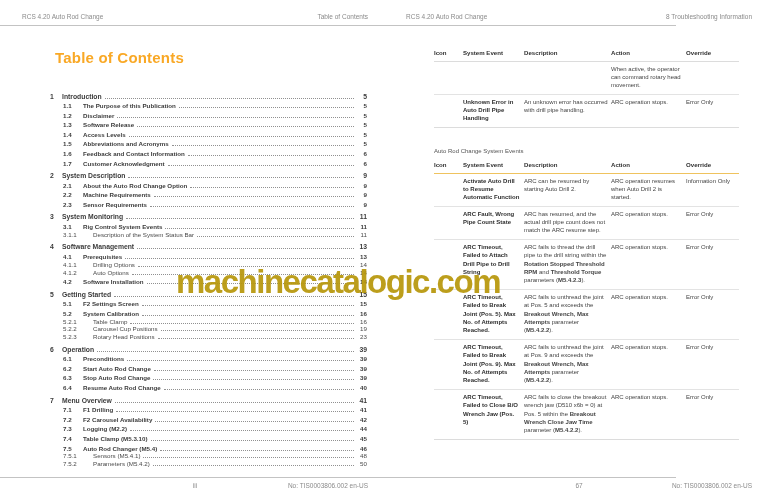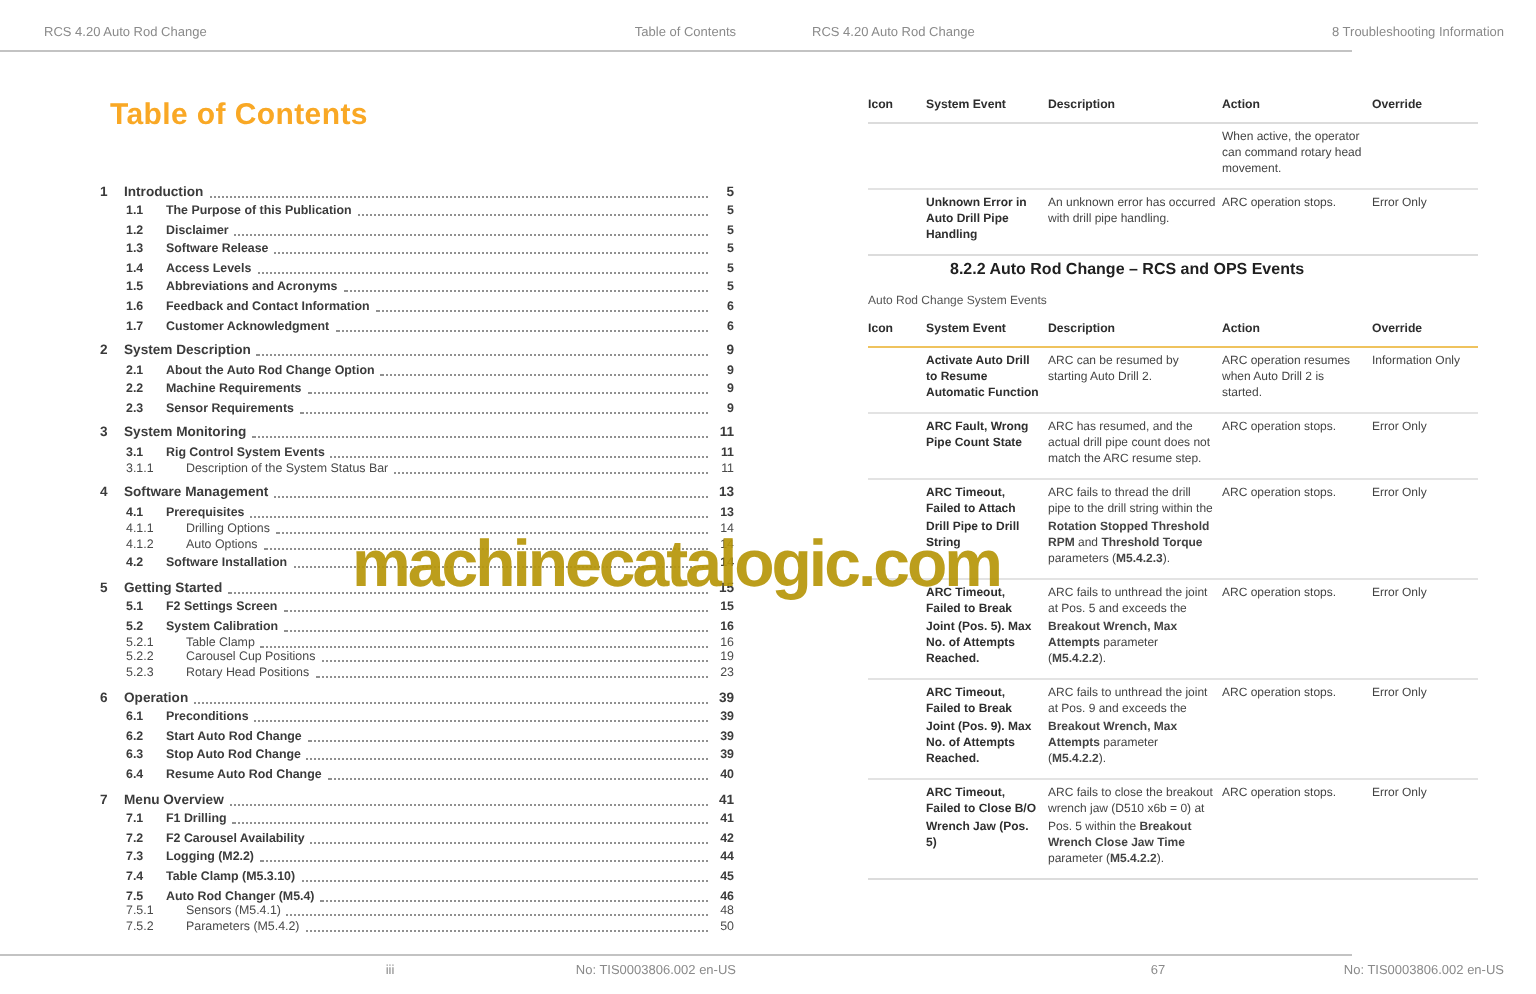--- a/index.html
+++ b/index.html
@@ -335,21 +335,20 @@
           <tr>
             <td class="icon"></td>
             <td class="ev">Unknown Error in Auto Drill Pipe Handling</td>
             <td class="desc">An unknown error has occurred with drill pipe handling.</td>
             <td class="act">ARC operation stops.</td>
             <td class="ovr">Error Only</td>
           </tr>
         </tbody>
       </table>
 
-    <h2 class="sec-head">8.2.2 Auto Rod Change – RCS and OPS Events</h2>
     <div class="tbl-caption">Auto Rod Change System Events</div>
 
     <table class="tbl" id="t2">
         <thead>
           <tr>
             <th>Icon</th>
             <th>System Event</th>
             <th>Description</th>
             <th>Action</th>
             <th>Override</th>

